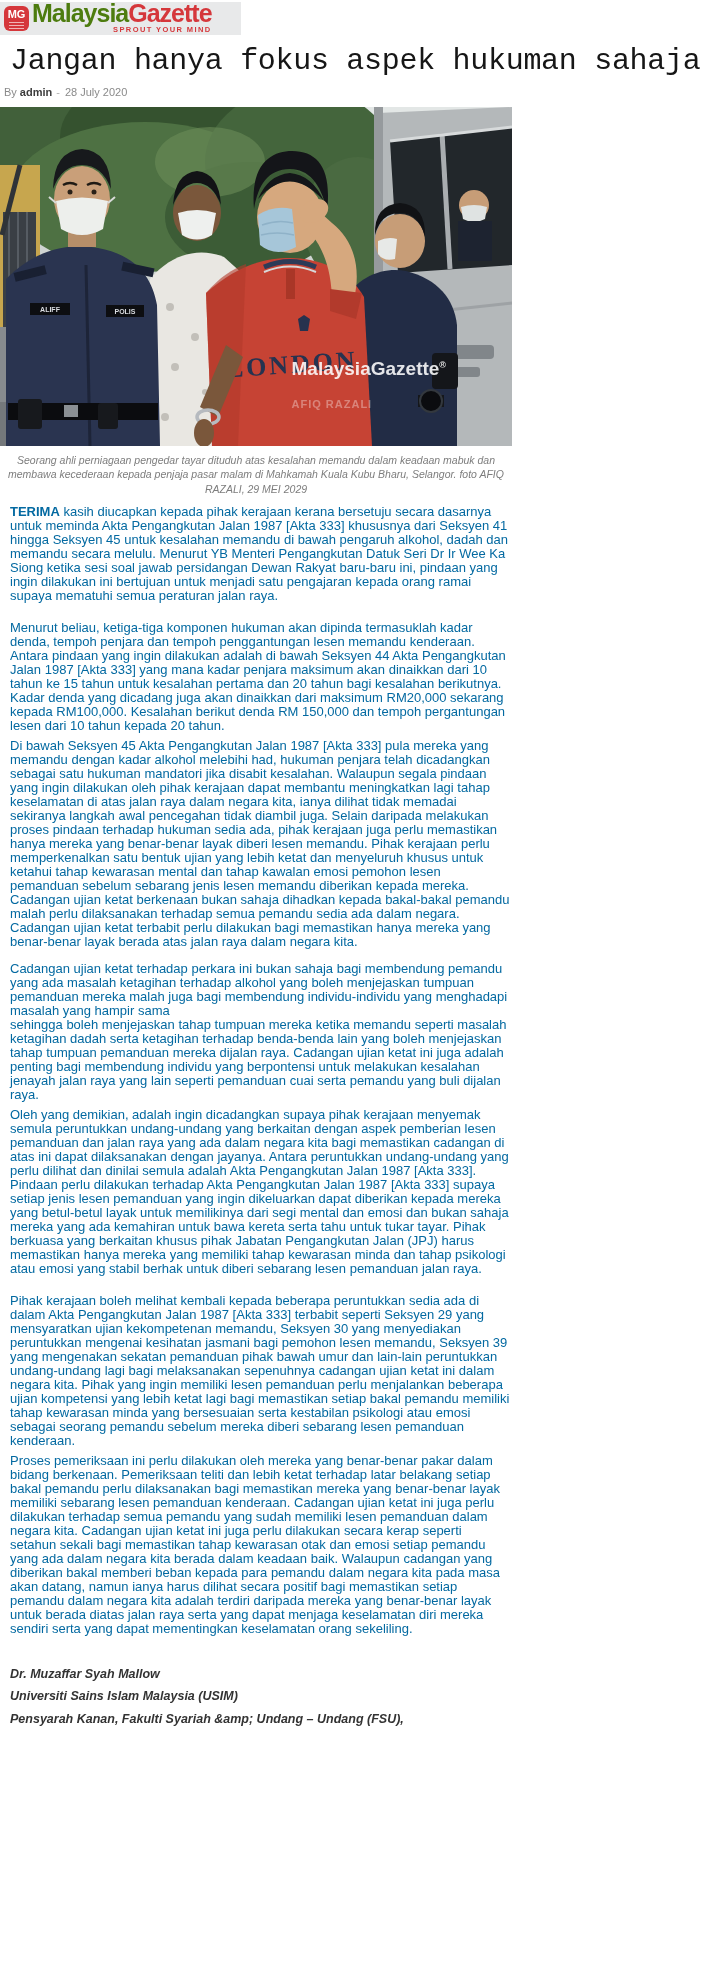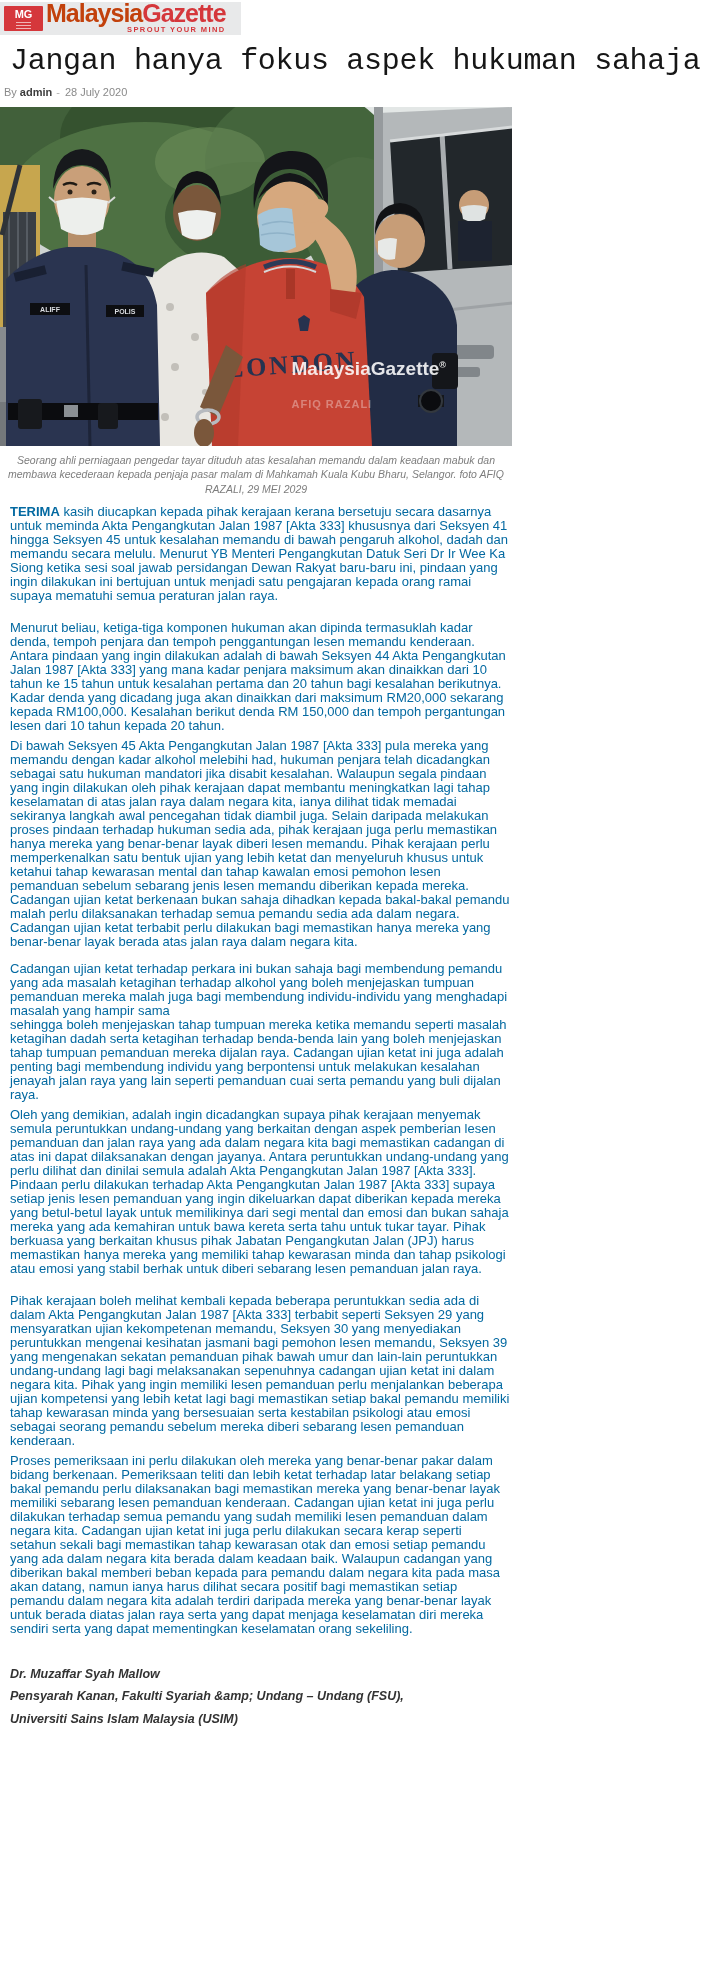--- a/index.html
+++ b/index.html
@@ -3,28 +3,28 @@
 <meta charset="utf-8">
 <style>
   html,body{margin:0;padding:0;background:#fff;}
   .page{width:712px;height:1969px;overflow:hidden;position:relative;background:#fff;
         font-family:"Liberation Sans",sans-serif;}
 
   
   .masthead{margin-top:2px;width:241px;height:33px;background:#e8e9ea;
             display:flex;align-items:center;padding-left:4px;box-sizing:border-box;}
   .logo{display:flex;align-items:center;text-decoration:none;cursor:pointer;}
-  .logo-mark{width:39px;height:25px;background:#d5373b;border-radius:1px;margin-right:3px;
+  .logo-mark{width:25px;height:25px;background:#d5373b;border-radius:6px;margin-right:3px;
              display:flex;flex-direction:column;align-items:center;justify-content:center;}
   .logo-mg{color:#fff;font-weight:bold;font-size:11px;line-height:11px;}
   .logo-lines{width:15px;height:0;border-top:1.5px solid #f0b4b5;margin-top:2px;
               box-shadow:0 3px 0 #f0b4b5,0 6px 0 #f0b4b5;margin-bottom:6px;}
   .logo-text{display:flex;flex-direction:column;}
   .logo-name{font-size:25px;font-weight:bold;letter-spacing:-1px;line-height:21px;white-space:nowrap;}
-  .logo-malaysia{color:#c2410c;}
+  .logo-malaysia{color:#4d7c0f;}
   .logo-gazette{color:#d5373b;}
   .logo-tagline{align-self:flex-end;font-size:7.5px;font-weight:bold;color:#d5373b;
                 letter-spacing:1.4px;margin-top:1px;padding-left:20px;}
 
   
   .article-title{margin:9px 0 0 10px;font-size:30px;font-weight:400;color:#161616;
                  letter-spacing:-0.3px;line-height:1.15;font-family:Liberation Mono, monospace;}
   .byline{margin:7px 0 0 4px;font-size:11px;color:#8a8a8a;}
   .byline .author{color:#3c3c3c;font-weight:bold;margin:0 4px 0 3px;text-decoration:none;cursor:pointer;}
   .byline .sep{color:#b0b0b0;margin-right:5px;}
@@ -213,17 +213,17 @@
       <p class="para gap-tight">Di bawah Seksyen 45 Akta Pengangkutan Jalan 1987 [Akta 333] pula mereka yang memandu dengan kadar alkohol melebihi had, hukuman penjara telah dicadangkan sebagai satu hukuman mandatori jika disabit kesalahan. Walaupun segala pindaan yang ingin dilakukan oleh pihak kerajaan dapat membantu meningkatkan lagi tahap keselamatan di atas jalan raya dalam negara kita, ianya dilihat tidak memadai sekiranya langkah awal pencegahan tidak diambil juga. Selain daripada melakukan proses pindaan terhadap hukuman sedia ada, pihak kerajaan juga perlu memastikan hanya mereka yang benar-benar layak diberi lesen memandu. Pihak kerajaan perlu memperkenalkan satu bentuk ujian yang lebih ketat dan menyeluruh khusus untuk ketahui tahap kewarasan mental dan tahap kawalan emosi pemohon lesen pemanduan sebelum sebarang jenis lesen memandu diberikan kepada mereka. Cadangan ujian ketat berkenaan bukan sahaja dihadkan kepada bakal-bakal pemandu malah perlu dilaksanakan terhadap semua pemandu sedia ada dalam negara. Cadangan ujian ketat terbabit perlu dilakukan bagi memastikan hanya mereka yang benar-benar layak berada atas jalan raya dalam negara kita.</p>
       <p class="para gap-large">Cadangan ujian ketat terhadap perkara ini bukan sahaja bagi membendung pemandu yang ada masalah ketagihan terhadap alkohol yang boleh menjejaskan tumpuan pemanduan mereka malah juga bagi membendung individu-individu yang menghadapi masalah yang hampir sama</p>
       <p class="para gap-none">sehingga boleh menjejaskan tahap tumpuan mereka ketika memandu seperti masalah ketagihan dadah serta ketagihan terhadap benda-benda lain yang boleh menjejaskan tahap tumpuan pemanduan mereka dijalan raya. Cadangan ujian ketat ini juga adalah penting bagi membendung individu yang berpontensi untuk melakukan kesalahan jenayah jalan raya yang lain seperti pemanduan cuai serta pemandu yang buli dijalan raya.</p>
       <p class="para gap-tight">Oleh yang demikian, adalah ingin dicadangkan supaya pihak kerajaan menyemak semula peruntukkan undang-undang yang berkaitan dengan aspek pemberian lesen pemanduan dan jalan raya yang ada dalam negara kita bagi memastikan cadangan di atas ini dapat dilaksanakan dengan jayanya. Antara peruntukkan undang-undang yang perlu dilihat dan dinilai semula adalah Akta Pengangkutan Jalan 1987 [Akta 333]. Pindaan perlu dilakukan terhadap Akta Pengangkutan Jalan 1987 [Akta 333] supaya setiap jenis lesen pemanduan yang ingin dikeluarkan dapat diberikan kepada mereka yang betul-betul layak untuk memilikinya dari segi mental dan emosi dan bukan sahaja mereka yang ada kemahiran untuk bawa kereta serta tahu untuk tukar tayar. Pihak berkuasa yang berkaitan khusus pihak Jabatan Pengangkutan Jalan (JPJ) harus memastikan hanya mereka yang memiliki tahap kewarasan minda dan tahap psikologi atau emosi yang stabil berhak untuk diberi sebarang lesen pemanduan jalan raya.</p>
       <p class="para gap-normal">Pihak kerajaan boleh melihat kembali kepada beberapa peruntukkan sedia ada di dalam Akta Pengangkutan Jalan 1987 [Akta 333] terbabit seperti Seksyen 29 yang mensyaratkan ujian kekompetenan memandu, Seksyen 30 yang menyediakan peruntukkan mengenai kesihatan jasmani bagi pemohon lesen memandu, Seksyen 39 yang mengenakan sekatan pemanduan pihak bawah umur dan lain-lain peruntukkan undang-undang lagi bagi melaksanakan sepenuhnya cadangan ujian ketat ini dalam negara kita. Pihak yang ingin memiliki lesen pemanduan perlu menjalankan beberapa ujian kompetensi yang lebih ketat lagi bagi memastikan setiap bakal pemandu memiliki tahap kewarasan minda yang bersesuaian serta kestabilan psikologi atau emosi sebagai seorang pemandu sebelum mereka diberi sebarang lesen pemanduan kenderaan.</p>
       <p class="para gap-tight">Proses pemeriksaan ini perlu dilakukan oleh mereka yang benar-benar pakar dalam bidang berkenaan. Pemeriksaan teliti dan lebih ketat terhadap latar belakang setiap bakal pemandu perlu dilaksanakan bagi memastikan mereka yang benar-benar layak memiliki sebarang lesen pemanduan kenderaan. Cadangan ujian ketat ini juga perlu dilakukan terhadap semua pemandu yang sudah memiliki lesen pemanduan dalam negara kita. Cadangan ujian ketat ini juga perlu dilakukan secara kerap seperti setahun sekali bagi memastikan tahap kewarasan otak dan emosi setiap pemandu yang ada dalam negara kita berada dalam keadaan baik. Walaupun cadangan yang diberikan bakal memberi beban kepada para pemandu dalam negara kita pada masa akan datang, namun ianya harus dilihat secara positif bagi memastikan setiap pemandu dalam negara kita adalah terdiri daripada mereka yang benar-benar layak untuk berada diatas jalan raya serta yang dapat menjaga keselamatan diri mereka sendiri serta yang dapat mementingkan keselamatan orang sekeliling.</p>
     </div>
 
   <div class="signature">
       <div>Dr. Muzaffar Syah Mallow</div>
+      <div>Universiti Sains Islam Malaysia (USIM)</div>
       <div>Pensyarah Kanan, Fakulti Syariah &amp;amp; Undang – Undang (FSU),</div>
-      <div>Universiti Sains Islam Malaysia (USIM)</div>
     </div>
 
 </div>
 
 </body></html>

